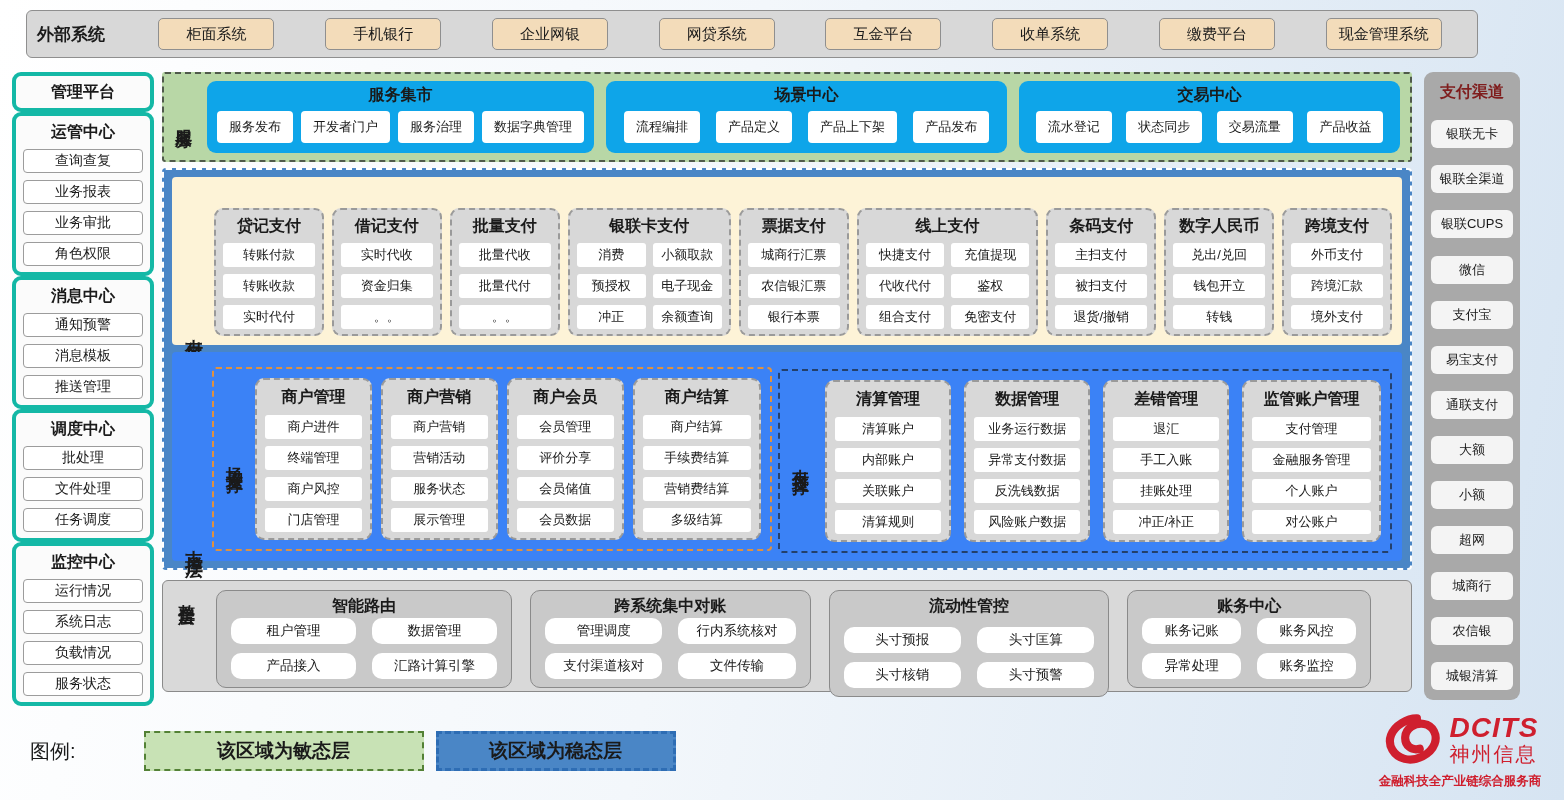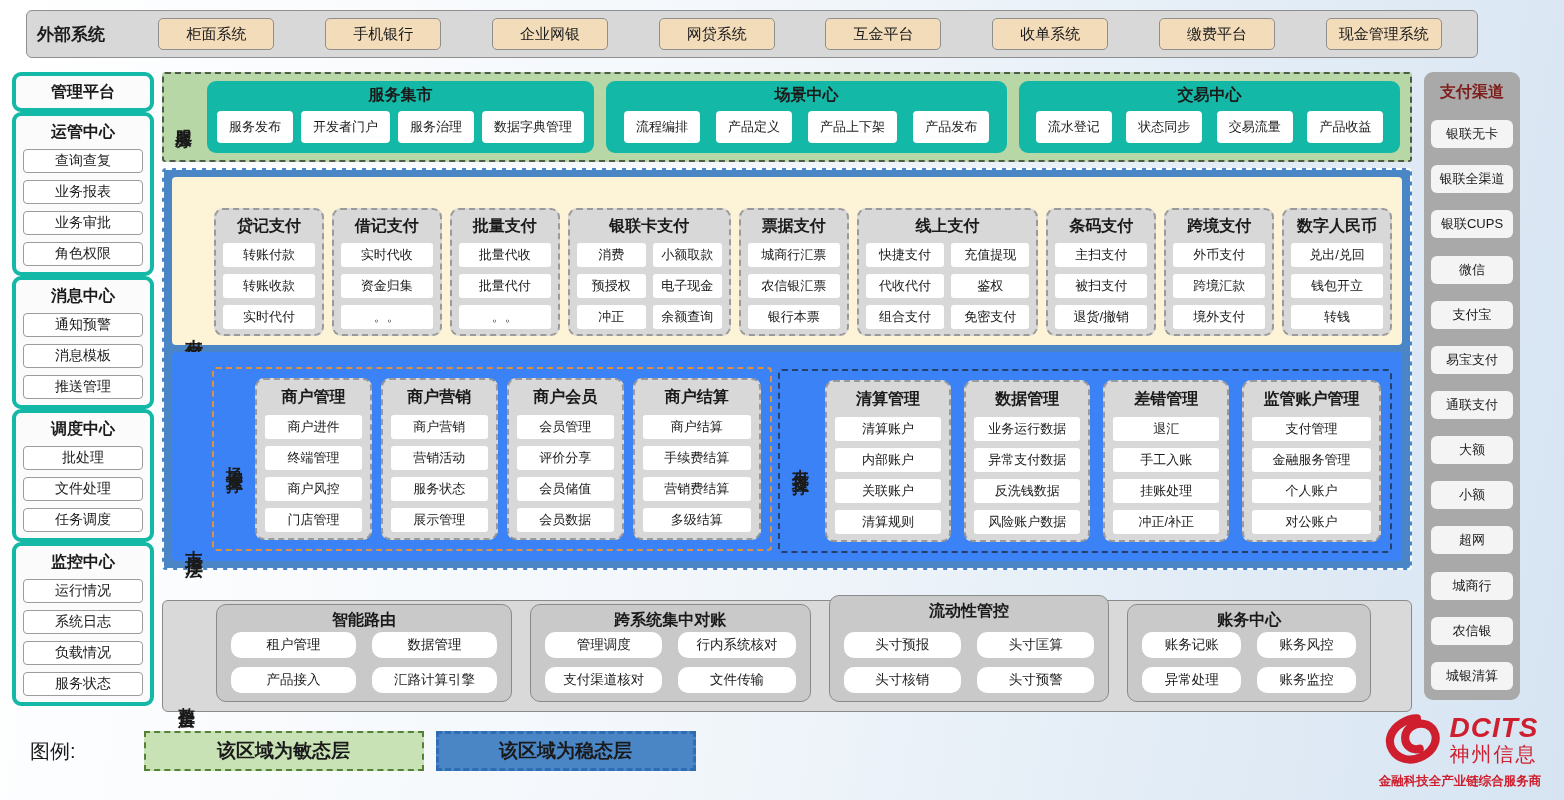--- a/index.html
+++ b/index.html
@@ -26,21 +26,21 @@
   .mini-btn{background:#ffffff;border:1px solid #9c9c9c;border-radius:4px;height:22px;
     font-size:14px;display:flex;align-items:center;justify-content:center;}
   
   .v-label{writing-mode:vertical-rl;text-orientation:upright;font-weight:bold;
     display:flex;align-items:center;justify-content:center;flex:0 0 auto;}
   
   .service-layer{position:absolute;left:162px;top:72px;width:1250px;height:90px;
     background:#b8d7a6;border:2px dashed #4f5a4a;border-radius:3px;box-sizing:border-box;
     display:flex;align-items:stretch;gap:12px;padding:7px 10px 7px 8px;}
   .svc-label{font-size:17px;letter-spacing:1px;}
-  .svc-group{background:#14b8a6;border-radius:9px;padding:3px 10px 6px;display:flex;
+  .svc-group{background:#0ea5e9;border-radius:9px;padding:3px 10px 6px;display:flex;
     flex-direction:column;box-sizing:border-box;}
   .svc-group:nth-child(2){flex:1;}
   .svc-group:nth-child(3){flex:1.12;}
   .svc-group:nth-child(4){flex:1.06;}
   .svc-title{text-align:center;font-weight:bold;font-size:16px;line-height:22px;}
   .svc-items{flex:1;display:flex;align-items:center;justify-content:space-evenly;gap:8px;}
   .white-btn{background:#ffffff;border-radius:4px;font-size:13px;padding:7px 12px;
     text-align:center;white-space:nowrap;}
   
   .stable-wrap{position:absolute;left:162px;top:168px;width:1250px;height:402px;
@@ -64,23 +64,23 @@
   .sup-layer-label{font-size:18px;letter-spacing:6px;}
   .support-section{border:2px dashed;border-radius:4px;display:flex;gap:9px;
     padding:9px 9px;align-items:stretch;box-sizing:border-box;}
   .support-section.scene{flex:1;margin:2px 0;}
   .support-section.paysup{flex:1.1;gap:13px;}
   .section-label{font-size:17px;letter-spacing:3px;font-weight:bold;}
   .sup-col{background:#d8d8d8;border:2px dashed #9a9a9a;border-radius:9px;padding:6px 8px;
     display:flex;flex-direction:column;gap:7px;flex:1;box-sizing:border-box;}
   .sup-col:last-child{flex:1.12;}
   
-  .integration{position:absolute;left:162px;top:600px;width:1250px;height:112px;
+  .integration{position:absolute;left:162px;top:580px;width:1250px;height:112px;
     background:#d9d9d9;border:1px solid #8a8a8a;border-radius:6px;display:flex;
-    align-items:flex-end;gap:18px;padding:9px 40px 9px 12px;box-sizing:border-box;}
+    align-items:flex-start;gap:18px;padding:9px 40px 9px 12px;box-sizing:border-box;}
   .int-label{font-size:17px;letter-spacing:3px;}
   .int-group{background:#c9c9c9;border:1px solid #8a8a8a;border-radius:10px;
     padding:3px 14px 8px;display:flex;flex-direction:column;box-sizing:border-box;}
   .int-group:nth-child(2){flex:1.22;}
   .int-group:nth-child(3){flex:1.15;}
   .int-group:nth-child(4){flex:1.15;gap:9px;}
   .int-group:nth-child(5){flex:0.98;}
   .int-title{text-align:center;font-weight:bold;font-size:16px;line-height:24px;}
   .int-items{flex:1;display:grid;grid-template-columns:1fr 1fr;gap:9px 16px;align-content:space-evenly;}
   .int-btn{background:#ffffff;border-radius:10px;display:flex;align-items:center;
@@ -91,21 +91,21 @@
     justify-content:space-between;}
   .channels-title{color:#7f1d1d;font-weight:bold;font-size:16px;text-align:center;}
   .chan-btn{background:#f4f4f4;border-radius:6px;height:28px;display:flex;align-items:center;
     justify-content:center;font-size:13px;white-space:nowrap;}
   
   .legend{position:absolute;left:30px;top:731px;display:flex;align-items:center;}
   .legend-label{font-size:20px;margin-right:68px;}
   .legend-box{height:40px;display:flex;align-items:center;justify-content:center;
     font-size:19px;font-weight:bold;box-sizing:border-box;}
   .legend-box.agile{width:280px;background:#c8e2b5;border:2px dashed #538135;margin-right:12px;text-align:center;}
-  .legend-box.stable{width:260px;background:#4a86c6;border:3px dashed #2e6db4;}
+  .legend-box.stable{width:240px;background:#4a86c6;border:3px dashed #2e6db4;}
   
   .logo{position:absolute;right:16px;bottom:10px;width:176px;display:flex;flex-direction:column;align-items:center;}
   .logo-row{display:flex;align-items:center;gap:6px;}
   .logo-icon{width:62px;height:58px;flex:0 0 auto;}
   .logo-text{display:flex;flex-direction:column;align-items:flex-start;}
   .logo-en{color:#cf1f2e;font-weight:bold;font-style:italic;font-size:28px;line-height:28px;letter-spacing:1px;}
   .logo-cn{color:#cf1f2e;font-size:20px;line-height:24px;letter-spacing:2px;}
   .logo-tagline{color:#cf1f2e;font-weight:bold;font-size:12.5px;margin-top:4px;white-space:nowrap;}
 </style>
 </head>
@@ -247,33 +247,33 @@
       </div>
       <div class="pay-col">
         <div class="pay-title">条码支付</div>
         <div class="pay-items">
           <div class="pay-btn">主扫支付</div>
           <div class="pay-btn">被扫支付</div>
           <div class="pay-btn">退货/撤销</div>
         </div>
       </div>
       <div class="pay-col">
+        <div class="pay-title">数字人民币</div>
+        <div class="pay-items">
+          <div class="pay-btn">兑出/兑回</div>
+          <div class="pay-btn">钱包开立</div>
+          <div class="pay-btn">转钱</div>
+        </div>
+      </div>
+      <div class="pay-col">
         <div class="pay-title">跨境支付</div>
         <div class="pay-items">
           <div class="pay-btn">外币支付</div>
           <div class="pay-btn">跨境汇款</div>
           <div class="pay-btn">境外支付</div>
-        </div>
-      </div>
-      <div class="pay-col">
-        <div class="pay-title">数字人民币</div>
-        <div class="pay-items">
-          <div class="pay-btn">兑出/兑回</div>
-          <div class="pay-btn">钱包开立</div>
-          <div class="pay-btn">转钱</div>
         </div>
       </div>
     </div>
   <div class="support-layer" id="support-layer">
     <div class="v-label sup-layer-label">支撑层</div>
   <div class="support-section scene" style="border-color: rgb(224, 145, 63);">
         <div class="v-label section-label">场景支撑</div>
         <div class="sup-col">
           <div class="pay-title">商户管理</div>
           <div class="pay-items">

